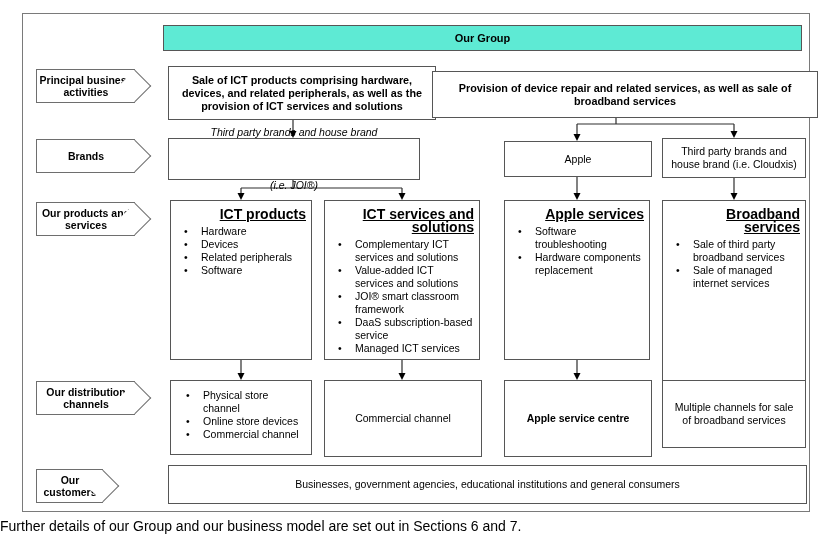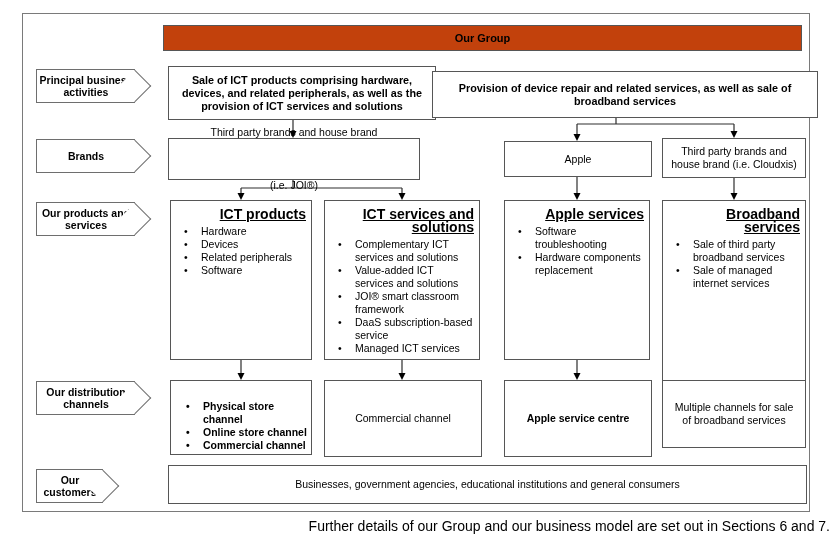--- a/index.html
+++ b/index.html
@@ -7,21 +7,21 @@
     width:830px;height:547px;position:relative;overflow:hidden;
     font-family:"Liberation Sans", sans-serif;color:#000;
     -webkit-font-smoothing:antialiased;
   }
   .frame{
     position:absolute;left:22px;top:13px;width:786px;height:497px;
     border:1.5px solid #7a7a7a;background:#fff;
   }
   .groupbar{
     position:absolute;left:163px;top:25px;width:637px;height:24px;
-    background:#c2410c;border:1.4px solid #565656;
+    background:#5eead4;border:1.4px solid #565656;
     display:flex;align-items:center;justify-content:center;
     font-weight:bold;font-size:11px;
   }
   .rowlabel{
     position:absolute;left:36px;width:94px;height:32px;background:#fff;
     border:1.3px solid #6e6e6e;border-right:none;
     display:flex;align-items:center;justify-content:center;text-align:center;
     font-weight:bold;font-size:10.5px;line-height:12px;padding:0 2px;
     z-index:3;
   }
@@ -36,24 +36,24 @@
   }
   .center{display:flex;align-items:center;justify-content:center;text-align:center;}
   .boldtxt{font-weight:bold;font-size:10.8px;line-height:13px;padding:2px 8px;}
   .pbox{padding:7px 5px 4px 9px;}
   .pbox .ptitle{
     font-weight:bold;font-size:14px;text-decoration:underline;margin-bottom:4px;text-align:right;
   }
   ul.blist{list-style:none;margin:0;padding:0;}
   ul.blist li{position:relative;padding-left:21px;}
   ul.blist li::before{content:"\2022";position:absolute;left:4px;}
-  .chan-list{padding:20px 4px 4px 11px;display:flex;align-items:center;font-weight:bold;}
+  .chan-list{padding:8px 4px 4px 11px;display:flex;}
   svg.connectors{position:absolute;left:0;top:0;z-index:1;pointer-events:none;}
   .caption{
-    position:absolute;left:0;top:518px;width:830px;text-align:right;
+    position:absolute;left:0;top:518px;width:830px;text-align:left;
     font-size:14px;color:#000;
   }
   .brand-line2{display:block;margin-top:40px;}
 </style>
 </head>
 <body>
 
 <div class="frame"></div>
 
 <svg class="connectors" width="830" height="547">
@@ -106,21 +106,21 @@
   <span>Our customers</span>
 </div>
 
 <div class="box center boldtxt" style="left:168px;top:66px;width:250px;height:48px;">
   <span>Sale of ICT products comprising hardware, devices, and related peripherals, as well as the provision of ICT services and solutions</span>
 </div>
 <div class="box center boldtxt" style="left:432px;top:71px;width:368px;height:41px;">
   <span>Provision of device repair and related services, as well as sale of broadband services</span>
 </div>
 
-<div class="box center" style="left:168px;top:138px;width:250px;height:40px;">
+<div class="box center" style="left:168px;top:138px;width:250px;height:40px;font-style:italic;">
   <span>
     <span>Third party brands and house brand</span>
     <span class="brand-line2">(i.e. JOI®)</span>
   </span>
 </div>
 <div class="box center" style="left:504px;top:141px;width:146px;height:34px;">
   <span>Apple</span>
 </div>
 <div class="box center" style="left:662px;top:138px;width:144px;height:40px;padding:0 4px;box-sizing:border-box;">
   <span>Third party brands and house brand (i.e. Cloudxis)</span>
@@ -156,21 +156,21 @@
   <div class="ptitle">Broadband services</div>
   <ul class="blist">
     <li><span>Sale of third party broadband services</span></li>
     <li><span>Sale of managed internet services</span></li>
   </ul>
 </div>
 
 <div class="box chan-list" style="left:170px;top:380px;width:142px;height:75px;box-sizing:border-box;">
   <ul class="blist">
     <li><span>Physical store channel</span></li>
-    <li><span>Online store channel</span></li>
+    <li><span>Online store devices</span></li>
     <li><span>Commercial channel</span></li>
   </ul>
 </div>
 <div class="box center" style="left:324px;top:380px;width:156px;height:75px;">
   <span>Commercial channel</span>
 </div>
 <div class="box center" style="left:504px;top:380px;width:146px;height:75px;font-weight:bold;">
   <span>Apple service centre</span>
 </div>
 <div class="box center" style="left:662px;top:380px;width:144px;height:68px;padding:12px 8px;box-sizing:border-box;">

